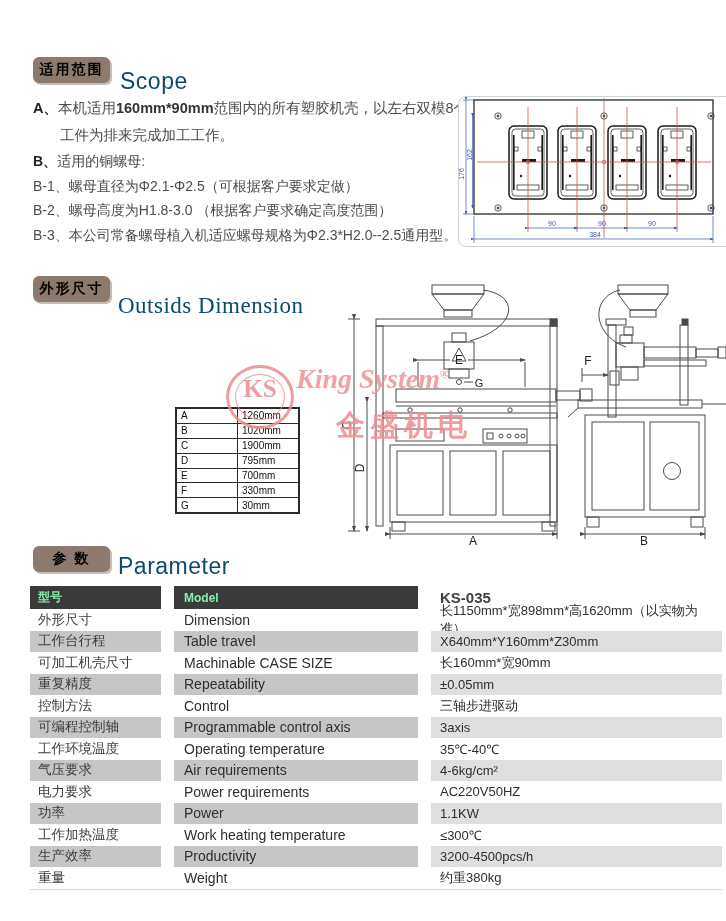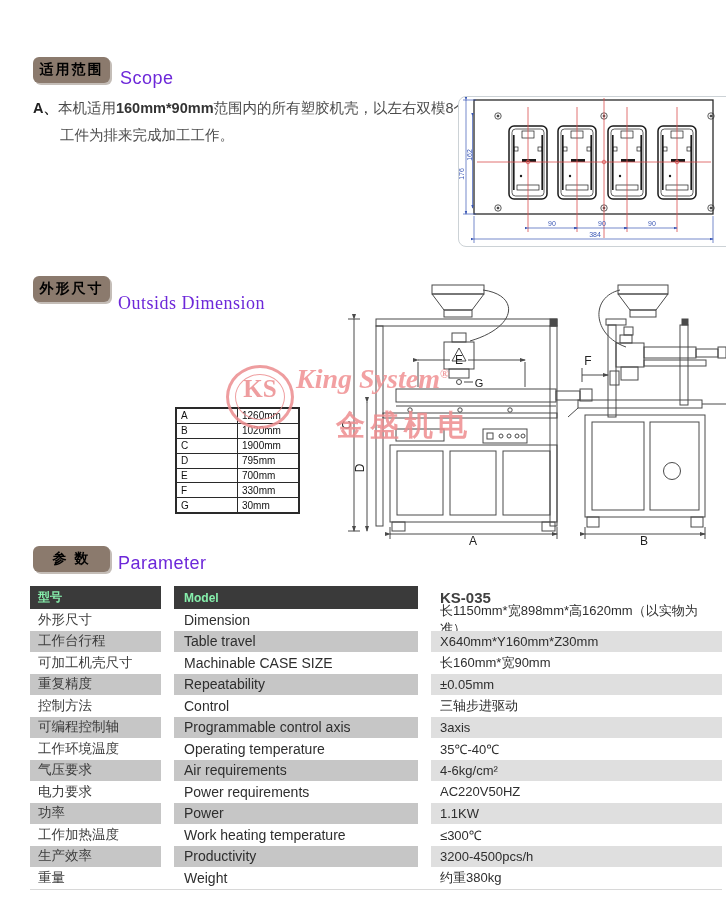--- a/index.html
+++ b/index.html
@@ -2,21 +2,21 @@
 <html><head>
 <meta charset="utf-8">
 <style>
   html,body{margin:0;padding:0;}
   body{width:726px;height:921px;background:#ffffff;font-family:"Liberation Sans",sans-serif;position:relative;overflow:hidden;}
   .page{position:absolute;left:0;top:0;width:726px;height:921px;}
 
   .badge{position:absolute;left:33px;width:77px;height:26px;background:#8b7a6d;border-radius:6px;
          color:#000000;font-size:14px;font-weight:bold;letter-spacing:2px;display:flex;align-items:center;
          justify-content:center;box-shadow:2px 2px 0 rgba(125,108,96,0.45);}
-  .sec-en{position:absolute;color:#6d28d9;font-size:18px;letter-spacing:0.5px;}
+  .sec-en{position:absolute;color:#0c4a6e;font-size:23px;letter-spacing:0.5px;}
 
   .blockA{position:absolute;left:33px;top:95px;font-size:14.5px;line-height:27px;color:#4c4c4c;white-space:nowrap;}
   .blockB{position:absolute;left:33px;top:149px;font-size:14px;line-height:24.5px;color:#4c4c4c;white-space:nowrap;}
   .pfx{font-weight:bold;color:#222;}
   .bld{font-weight:bold;color:#333;}
   .indent{padding-left:27px;}
 
   .plate-panel{position:absolute;left:458px;top:96px;width:280px;height:151px;border:1px solid #ccd2d6;
                border-radius:8px;background:#fff;box-sizing:border-box;}
   .plate-panel svg{display:block;}
@@ -59,20 +59,26 @@
 <div class="page">
 
   <div class="badge" style="top:57px;">适用范围</div>
   <div class="sec-en" style="left:120px;top:68px;">Scope</div>
 
   <div class="blockA">
     <div><span class="pfx">A、</span><span>本机适用</span><span class="bld">160mm*90mm</span><span>范围内的所有塑胶机壳，以左右双模8个</span></div>
     <div class="indent">工件为排来完成加工工作。</div>
   </div>
 
+  <div class="blockB">
+    <div><span class="pfx">B、</span><span>适用的铜螺母:</span></div>
+    <div>B-1、螺母直径为Φ2.1-Φ2.5（可根据客户要求定做）</div>
+    <div>B-2、螺母高度为H1.8-3.0 （根据客户要求确定高度范围）</div>
+    <div>B-3、本公司常备螺母植入机适应螺母规格为Φ2.3*H2.0--2.5通用型。</div>
+  </div>
 
   <div class="plate-panel">
     <svg width="278" height="149" viewBox="0 0 278 149">
       <defs>
         <marker id="arB" markerWidth="7" markerHeight="6" refX="5" refY="2" orient="auto">
           <path d="M0,0 L6,2 L0,4 Z" fill="#3a57b5"></path>
         </marker>
       </defs>
 
       <rect x="15" y="3" width="239" height="114" fill="none" stroke="#2a2a2a" stroke-width="1.3"></rect>

